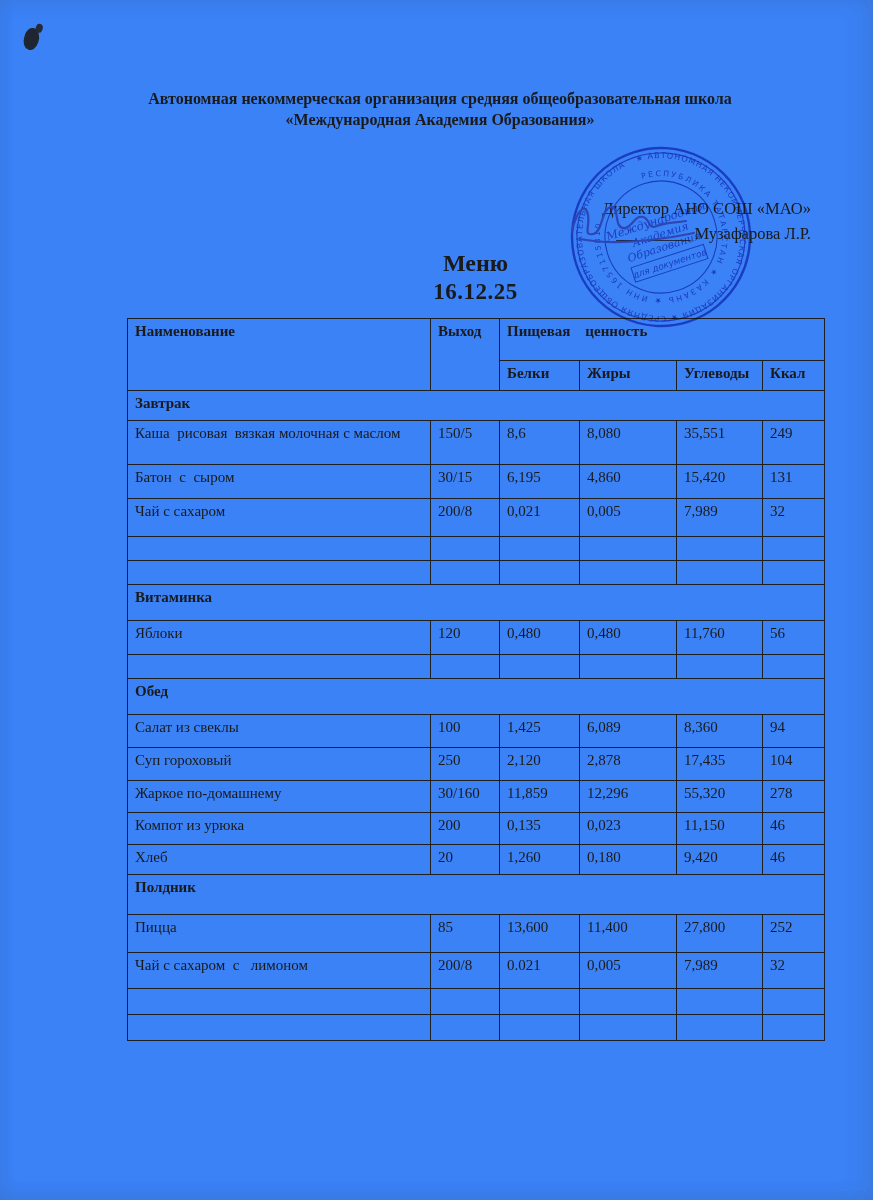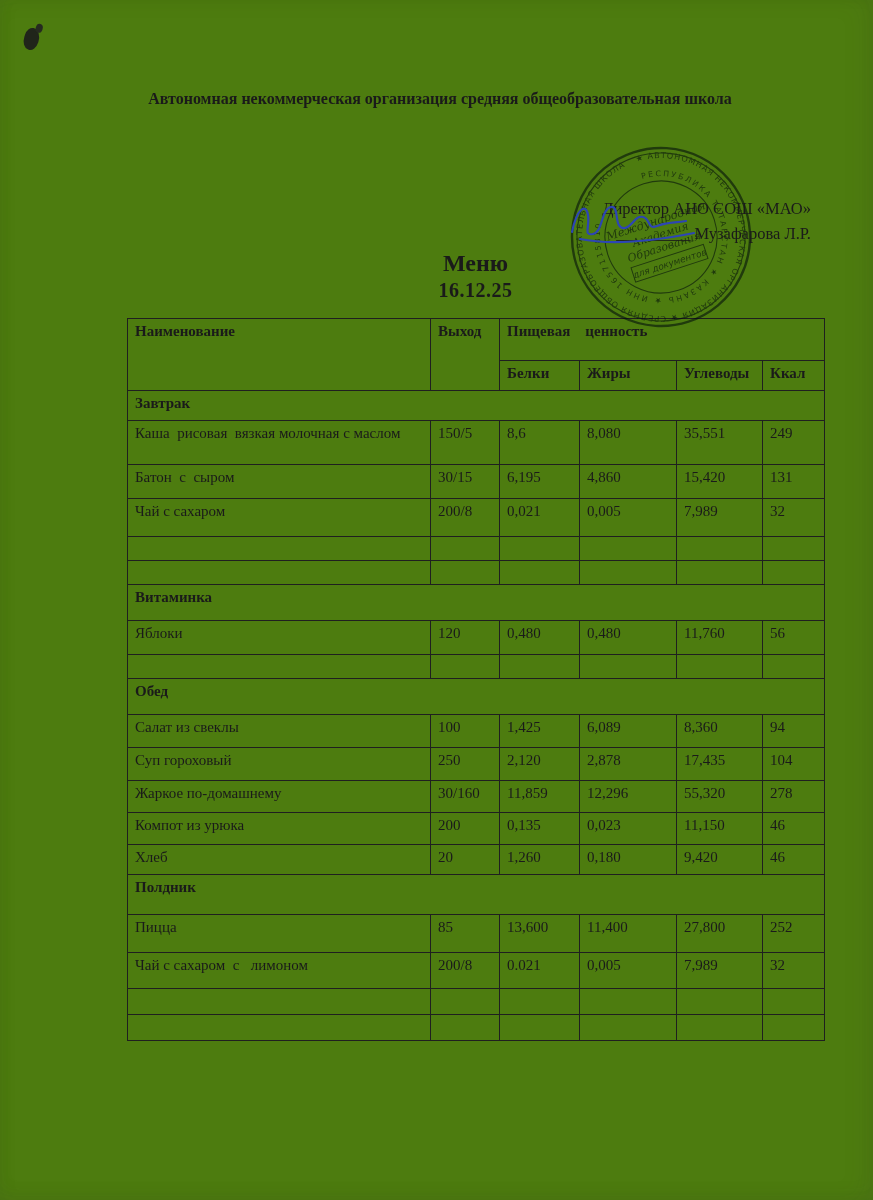--- a/index.html
+++ b/index.html
@@ -1,20 +1,20 @@
 <!DOCTYPE html>
 <html lang="ru"><head>
 <meta charset="utf-8">
 <style>
   html,body{margin:0;padding:0;background:#d8d8d4;}
   .page{
     position:relative;
     width:873px;height:1200px;
     margin:0 auto;
-    background:#4d7c0f;
+    background:#3b82f6;
     overflow:hidden;
     font-family:"Liberation Serif","DejaVu Serif",serif;
     color:#1a1a1a;
     box-shadow:inset -10px 0 22px rgba(60,60,55,.08), inset 0 -8px 16px rgba(60,60,55,.05), inset 6px 0 14px rgba(60,60,55,.04);
   }
   
   .ink-blot{
     position:absolute;left:24px;top:28px;width:15px;height:22px;
     background:#1c1c1c;border-radius:45% 60% 50% 55%;
     transform:rotate(18deg);opacity:.9;
@@ -29,21 +29,21 @@
   }
   .director-block{
     position:absolute;top:197px;right:62px;z-index:6;
     text-align:right;font-size:16.5px;line-height:1.5;
   }
   .title-block{
     position:absolute;top:248px;left:127px;width:697px;
     text-align:center;font-weight:bold;z-index:2;
   }
   .menu-title{font-size:24px;line-height:1.25;text-align:center;}
-  .menu-date{font-size:20px;line-height:1.2;letter-spacing:.5px;}
+  .menu-date{font-size:23px;line-height:1.2;letter-spacing:.5px;}
   
   .stamp{
     position:absolute;left:560px;top:136px;z-index:4;
     opacity:.78;mix-blend-mode:multiply;
   }
   .stamp-ink circle,.stamp-ink rect{stroke:#4052b6;fill:none;}
   .st-ring{fill:#4052b6;font-size:8.1px;letter-spacing:.9px;font-family:"DejaVu Sans",sans-serif;}
   .st-ring2{fill:#4052b6;font-size:7.8px;letter-spacing:2px;font-family:"DejaVu Sans",sans-serif;}
   .st-c1{fill:#4052b6;font-size:11.5px;font-style:italic;font-family:"DejaVu Serif",serif;}
   .st-c2{fill:#4052b6;font-size:11px;font-style:italic;font-family:"DejaVu Serif",serif;}
@@ -69,20 +69,21 @@
 </style>
 </head>
 <body>
 
 <div class="page">
 
   <div class="ink-blot"></div>
 
   <div class="org-header">
     <div>Автономная некоммерческая организация средняя общеобразовательная школа</div>
+    <div>«Международная Академия Образования»</div>
   </div>
 
   <svg class="stamp" width="202" height="202" viewBox="0 0 202 202" aria-hidden="true">
     <defs>
       <path id="ringTop" d="M 101,22 a 79,79 0 1,1 -0.15,0"></path>
       <path id="ringMid" d="M 101,40 a 61,61 0 1,1 -0.15,0"></path>
     </defs>
     <g class="stamp-ink" transform="rotate(-18,101,101)">
       <circle cx="101" cy="101" r="89" stroke-width="2.4"></circle>
       <circle cx="101" cy="101" r="84" stroke-width="1.1"></circle>

